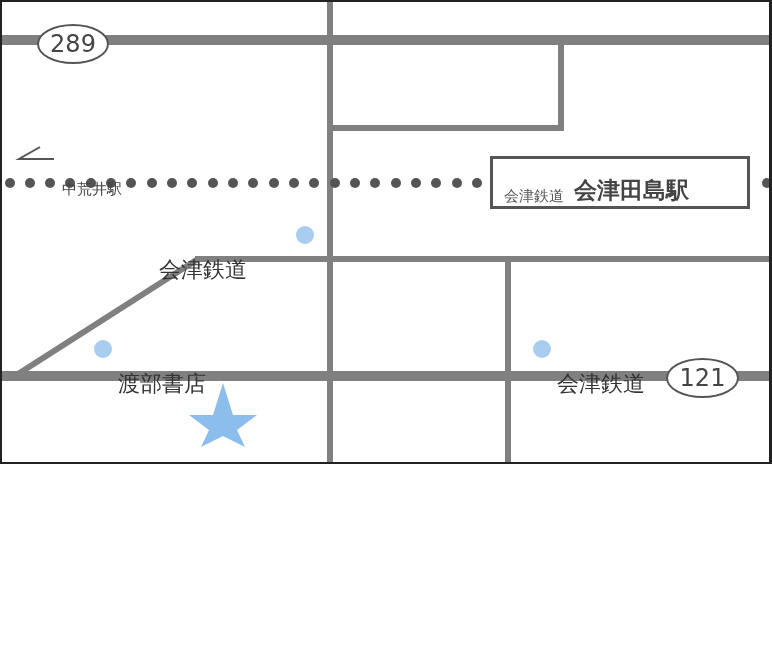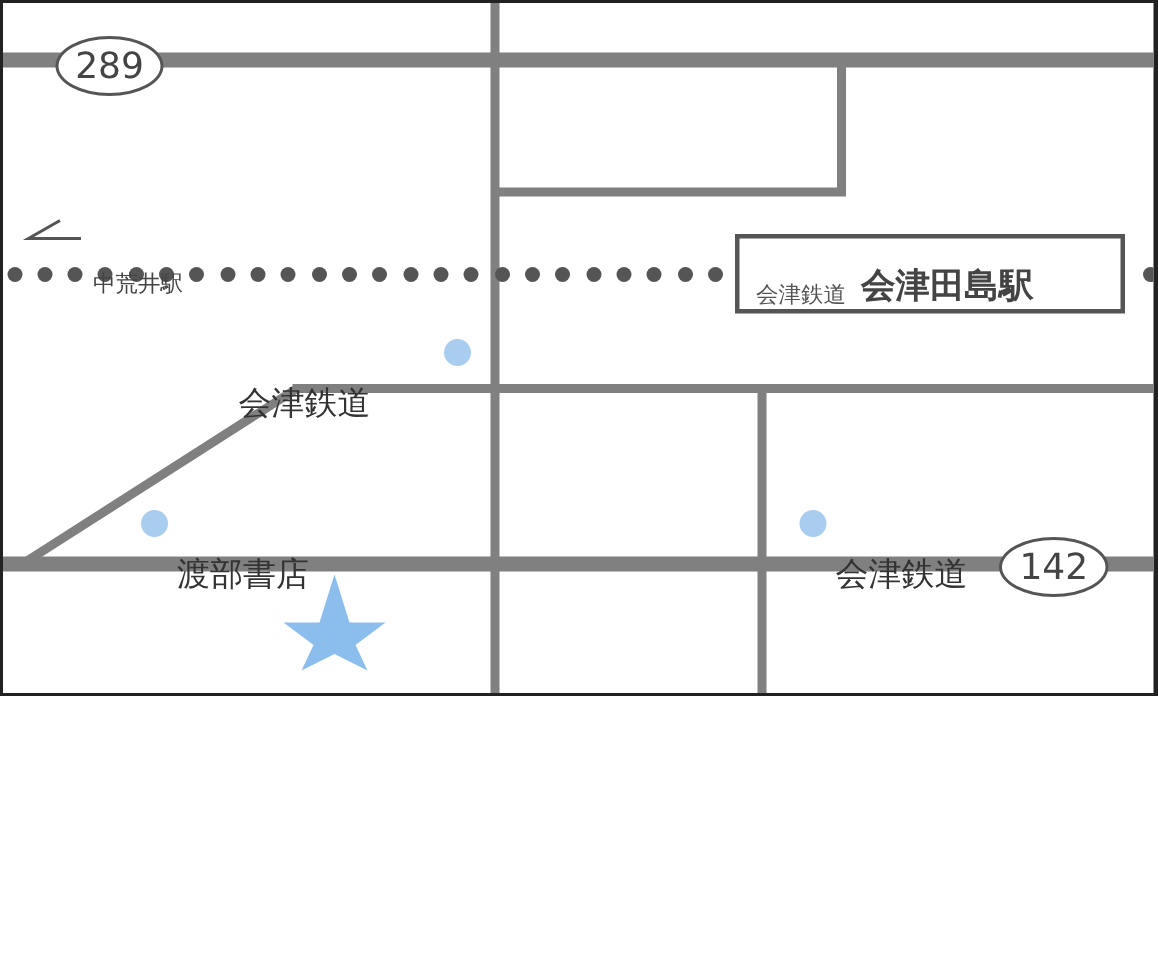--- a/index.html
+++ b/index.html
@@ -75,21 +75,21 @@
       <circle cx="417" cy="590" r="9"></circle>
     </g>
 
     <polygon fill="#8bbded" points="221,381 231,413 255,413 235,428 243,445 221,434 199,445 207,428 187,413 211,413"></polygon>
   </svg>
 
   <div class="shield" style="left:35px;top:22px;width:72px;height:40px;">
     <span>289</span>
   </div>
   <div class="shield" style="left:664px;top:356px;width:73px;height:40px;">
-    <span>142</span>
+    <span>121</span>
   </div>
 
   <div class="lbl small" style="left:60px;top:144px;">中荒井駅</div>
 
   <div class="station-box">
     <span class="station-line">会津鉄道</span>
     <span class="station-name">会津田島駅</span>
   </div>
 
   <div class="lbl poi-label" style="left:157px;top:221px;">会津鉄道</div>

